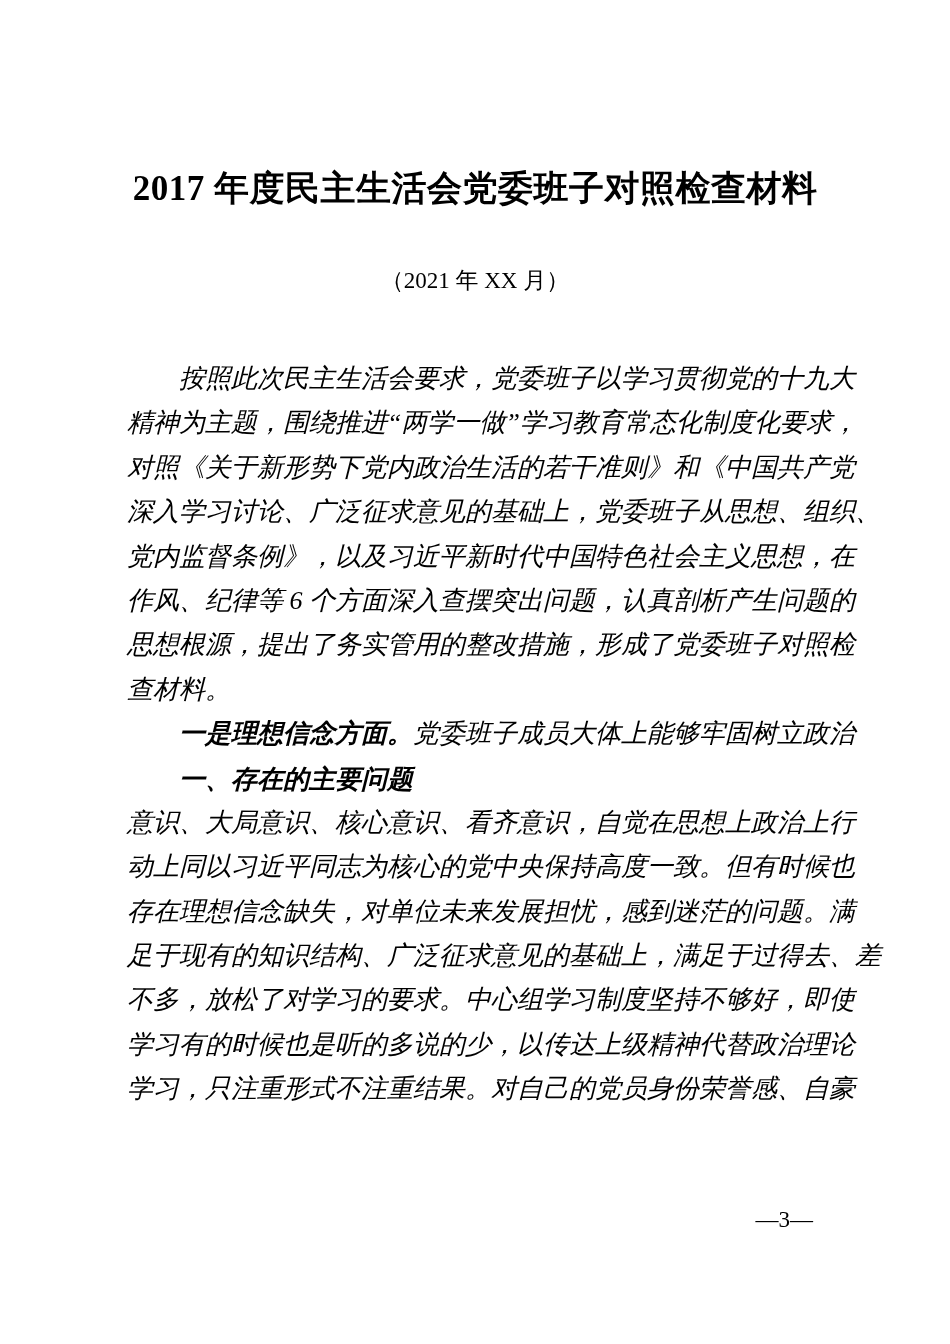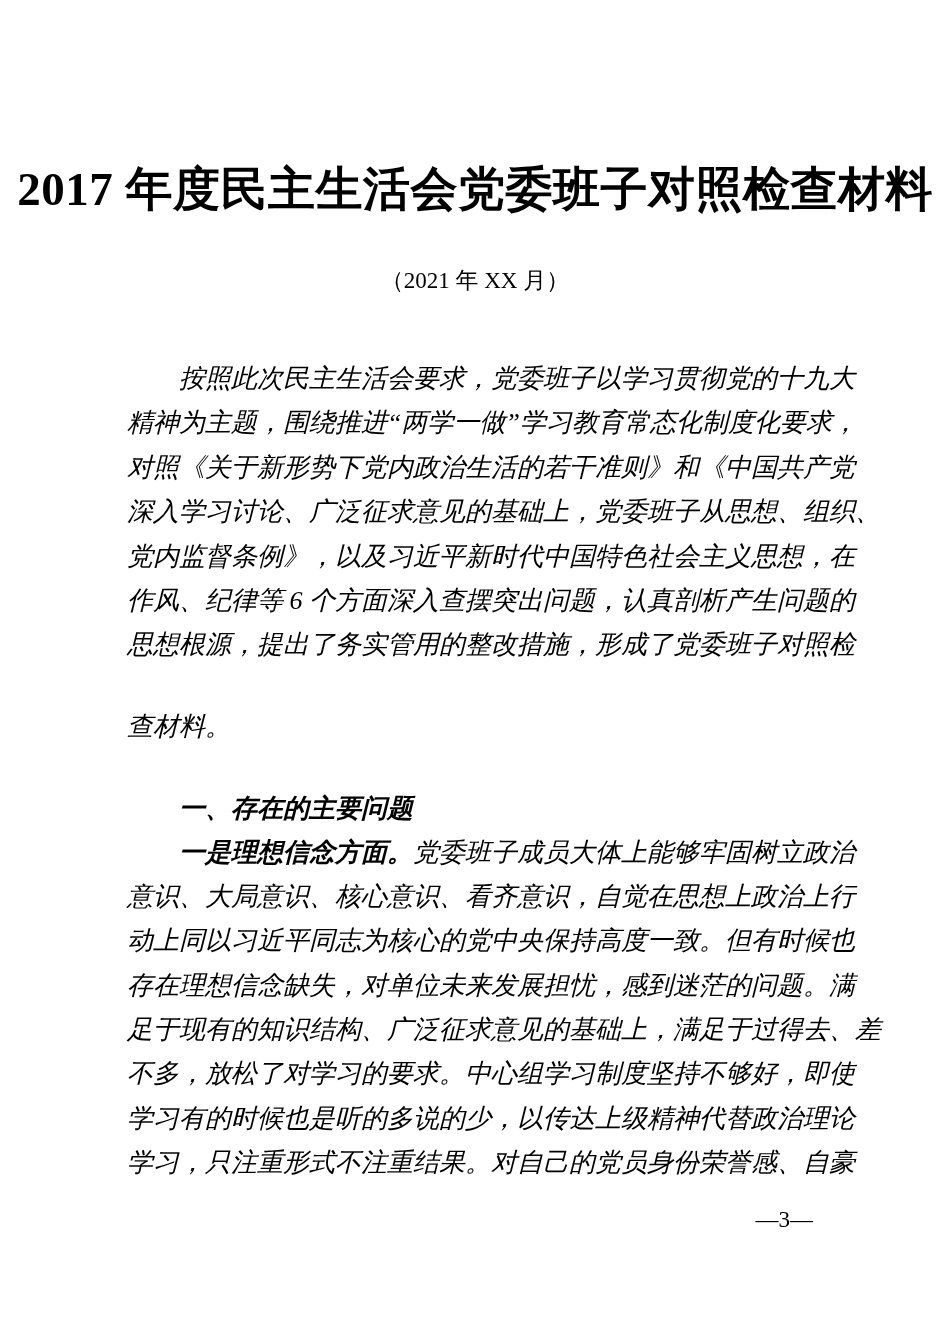--- a/index.html
+++ b/index.html
@@ -16,21 +16,21 @@
     overflow: hidden;
     font-family: "Liberation Serif", "DejaVu Serif", serif;
   }
   .doc-title {
     position: absolute;
     top: 167px;
     left: 0;
     width: 100%;
     text-align: center;
     font-weight: bold;
-    font-size: 47px;
+    font-size: 35px;
     line-height: 44px;
     font-family: "Liberation Serif", "DejaVu Serif", serif;
     letter-spacing: 0.5px;
   }
   .doc-date {
     position: absolute;
     top: 265px;
     left: 0;
     width: 100%;
     text-align: center;
@@ -49,21 +49,20 @@
   .line {
     text-align: justify;
     text-align-last: justify;
     height: 44.4px;
     white-space: nowrap;
     font-style: italic;
   }
   .line.short {
     text-align: left;
     text-align-last: left;
-    margin-top: 37px;
   }
   .indent {
     text-indent: 52px;
   }
   .section-heading {
     font-family: "Liberation Sans", "DejaVu Sans", sans-serif;
     font-weight: bold;
     text-align: left;
     text-align-last: left;
     font-size: 26px;
@@ -93,25 +92,25 @@
 
     <div class="line indent">按照此次民主生活会要求，党委班子以学习贯彻党的十九大</div>
     <div class="line">精神为主题，围绕推进“两学一做”学习教育常态化制度化要求，</div>
     <div class="line">对照《关于新形势下党内政治生活的若干准则》和《中国共产党</div>
     <div class="line">深入学习讨论、广泛征求意见的基础上，党委班子从思想、组织、</div>
     <div class="line">党内监督条例》，以及习近平新时代中国特色社会主义思想，在</div>
     <div class="line">作风、纪律等 6 个方面深入查摆突出问题，认真剖析产生问题的</div>
     <div class="line">思想根源，提出了务实管用的整改措施，形成了党委班子对照检</div>
     <div class="line short">查材料。</div>
 
-    <div class="line short section-heading indent">一、存在的主要问题</div>
-
     <div class="line indent">
       <span class="lead-in">一是理想信念方面。</span><span>党委班子成员大体上能够牢固树立政治</span>
     </div>
+
+    <div class="line short section-heading indent">一、存在的主要问题</div>
     <div class="line">意识、大局意识、核心意识、看齐意识，自觉在思想上政治上行</div>
     <div class="line">动上同以习近平同志为核心的党中央保持高度一致。但有时候也</div>
     <div class="line">存在理想信念缺失，对单位未来发展担忧，感到迷茫的问题。满</div>
     <div class="line">足于现有的知识结构、广泛征求意见的基础上，满足于过得去、差</div>
     <div class="line">不多，放松了对学习的要求。中心组学习制度坚持不够好，即使</div>
     <div class="line">学习有的时候也是听的多说的少，以传达上级精神代替政治理论</div>
     <div class="line">学习，只注重形式不注重结果。对自己的党员身份荣誉感、自豪</div>
 
   </div>
 

